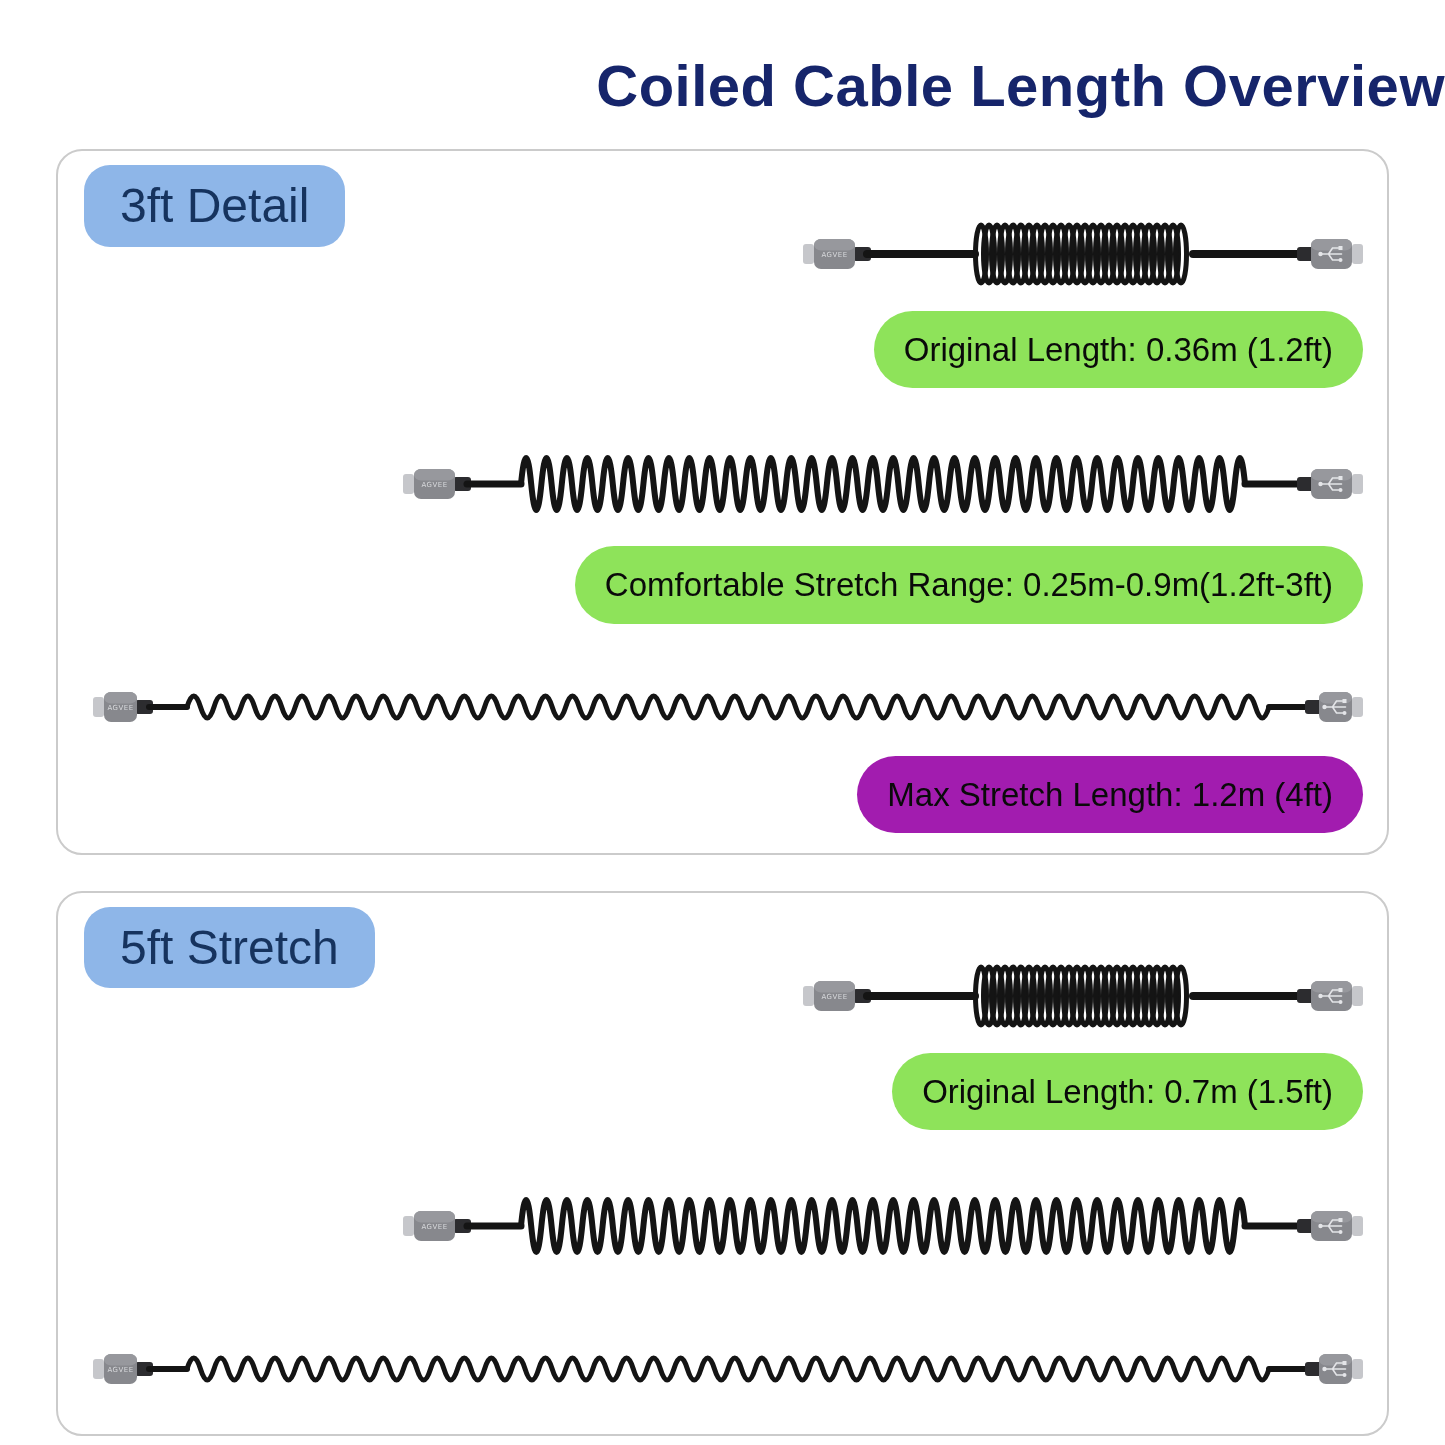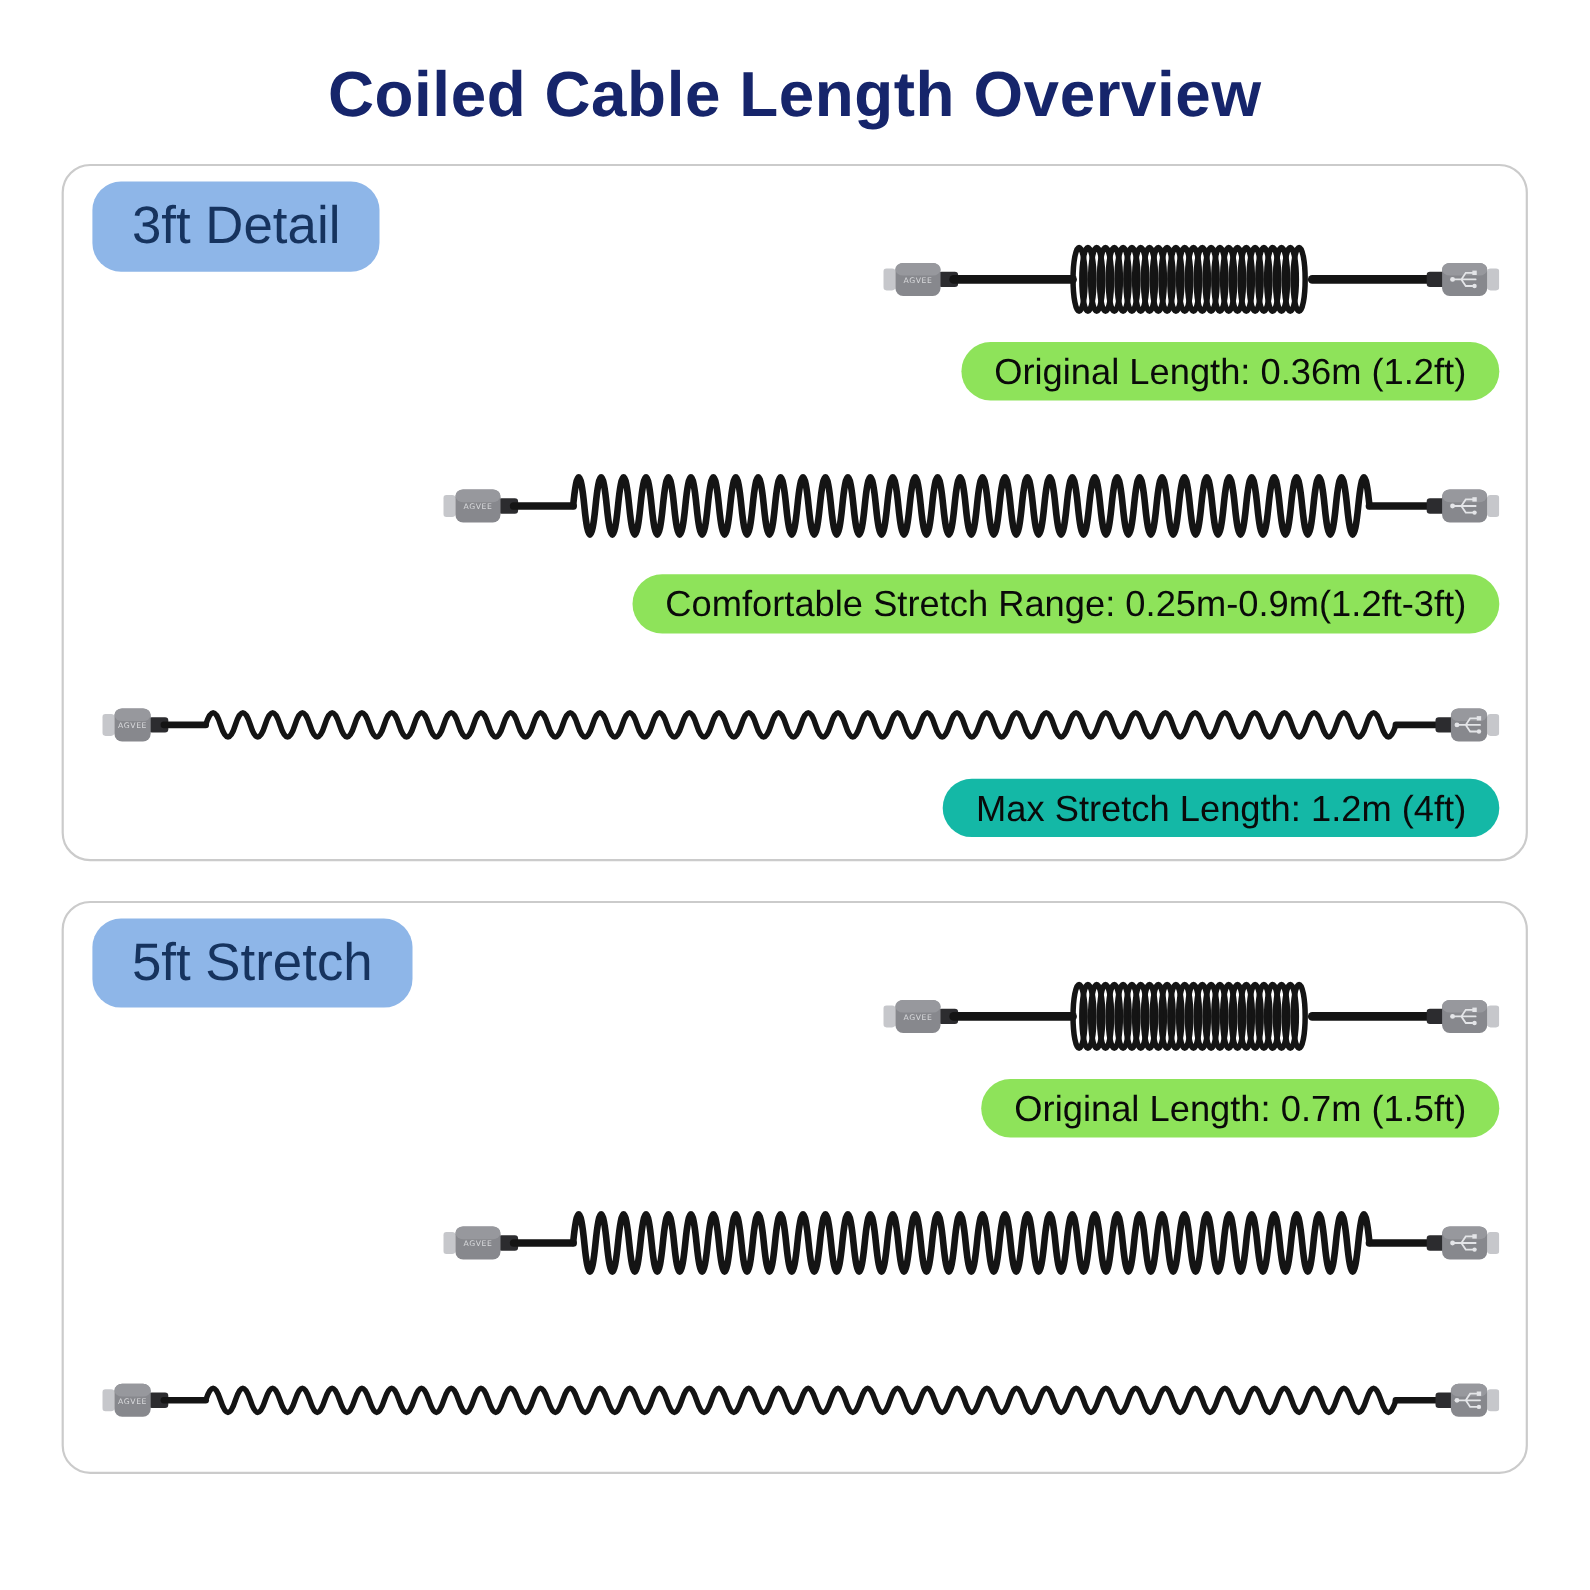--- a/index.html
+++ b/index.html
@@ -1,20 +1,20 @@
 <!DOCTYPE html>
 <html><head>
 <meta charset="utf-8">
 <style>
   * { margin:0; padding:0; box-sizing:border-box; }
   html,body { width:1445px; background:#ffffff; font-family:"Liberation Sans", sans-serif; }
   body { height:1445px; overflow:hidden; }
 
   .page-title{
-    text-align:center;
+    text-align:right;
     margin-top:52px;
     font-size:58px;
     font-weight:700;
     color:#16256b;
     letter-spacing:0.5px;
   }
 
   .panel{
     position:relative;
     margin:30px 56px 0;
@@ -40,26 +40,26 @@
   .row .cable{ display:block; }
   .row-coil{ margin-top:36px; }
   .row-wave{ margin-top:36px; }
   .row-flat{ margin-top:38px; }
 
   .pill{
     display:inline-block;
     font-size:33px;
     line-height:1.25;
     color:#0a0a0a;
-    padding:6px 30px;
+    padding:18px 30px;
     border-radius:999px;
     margin-top:2px;
   }
   .pill.green{ background:#8ee35a; }
-  .pill.orange{ background:#14b8a6; }
+  .pill.orange{ background:#a21caf; }
   .row-flat .pill{ margin-top:4px; }
 </style>
 </head>
 <body>
 
 <h1 class="page-title">Coiled Cable Length Overview</h1>
 
 <section class="panel">
   <div class="badge">3ft Detail</div>
 

